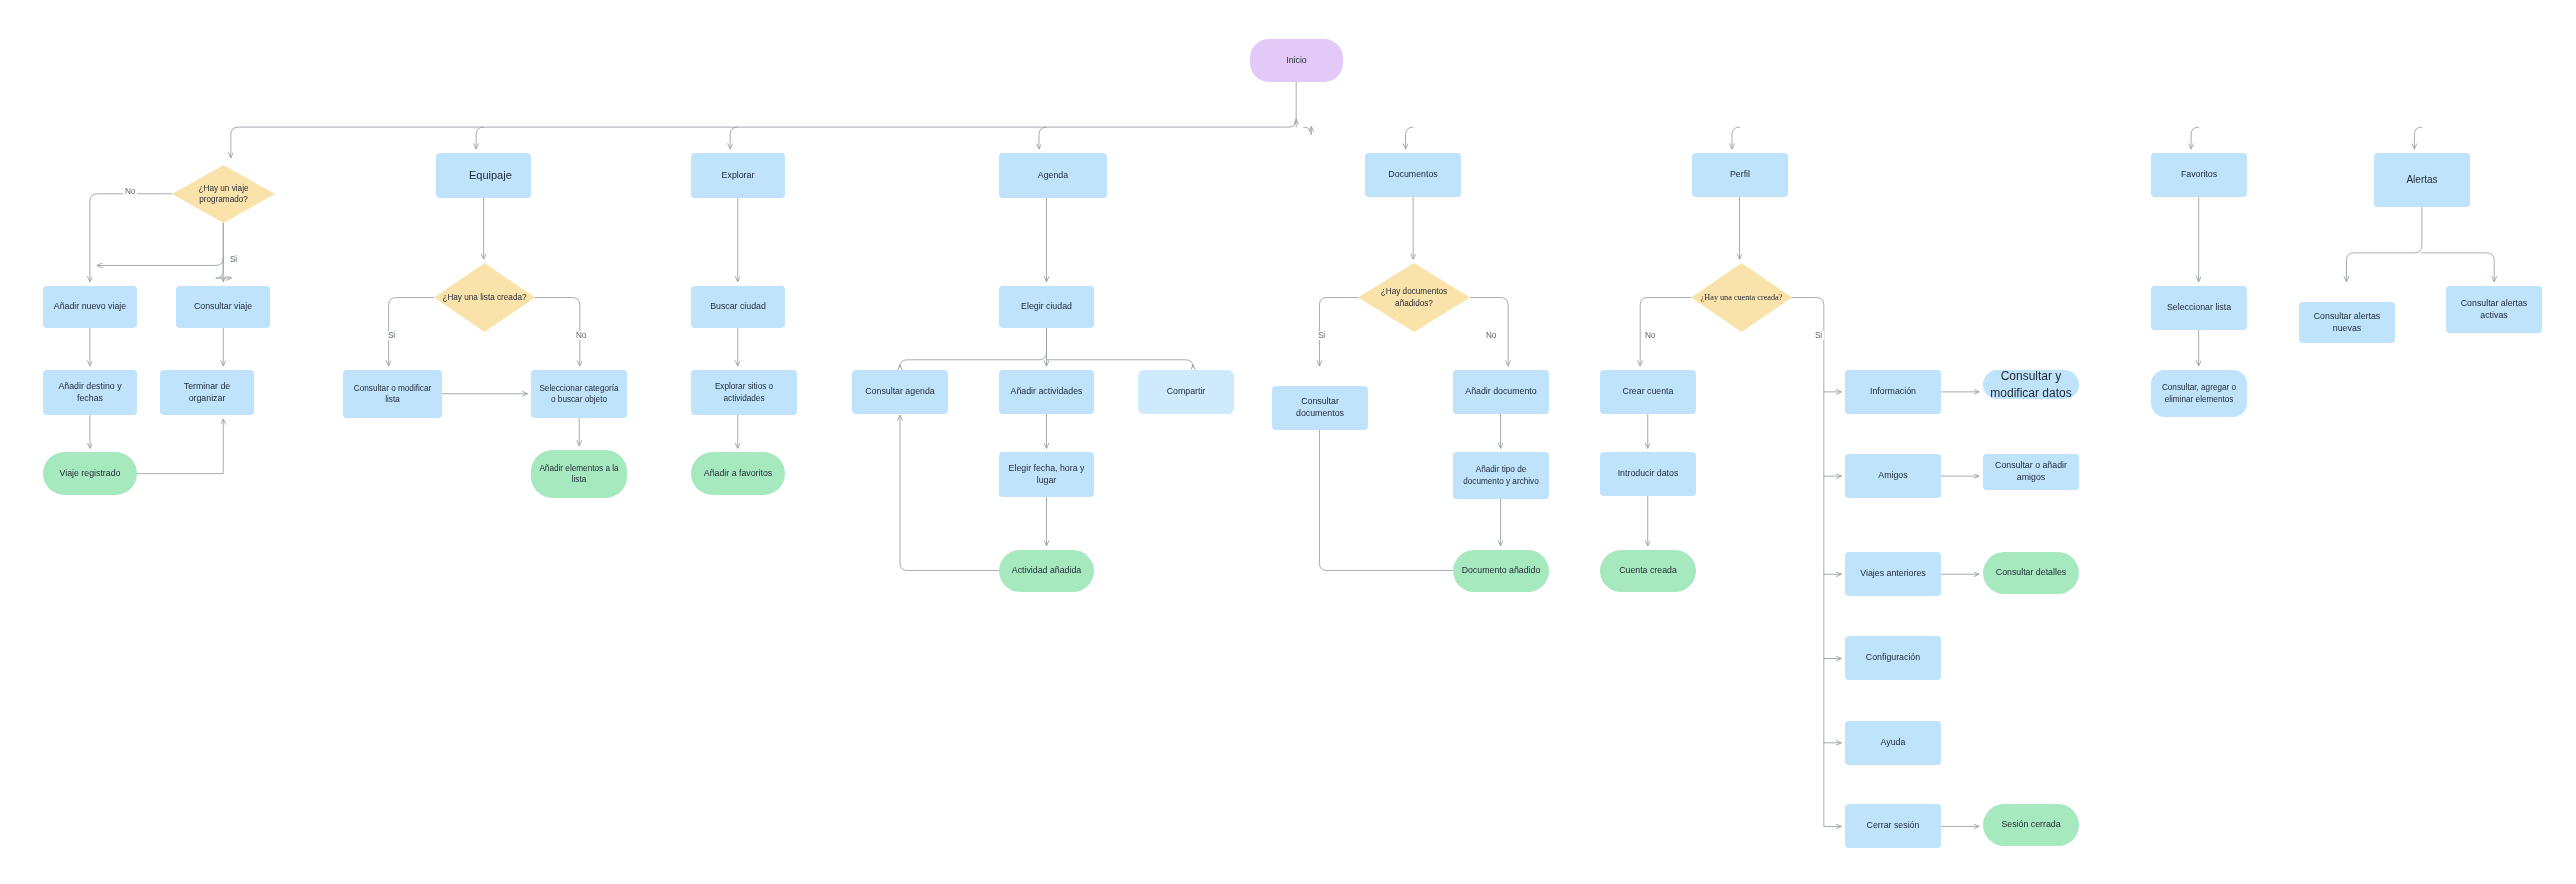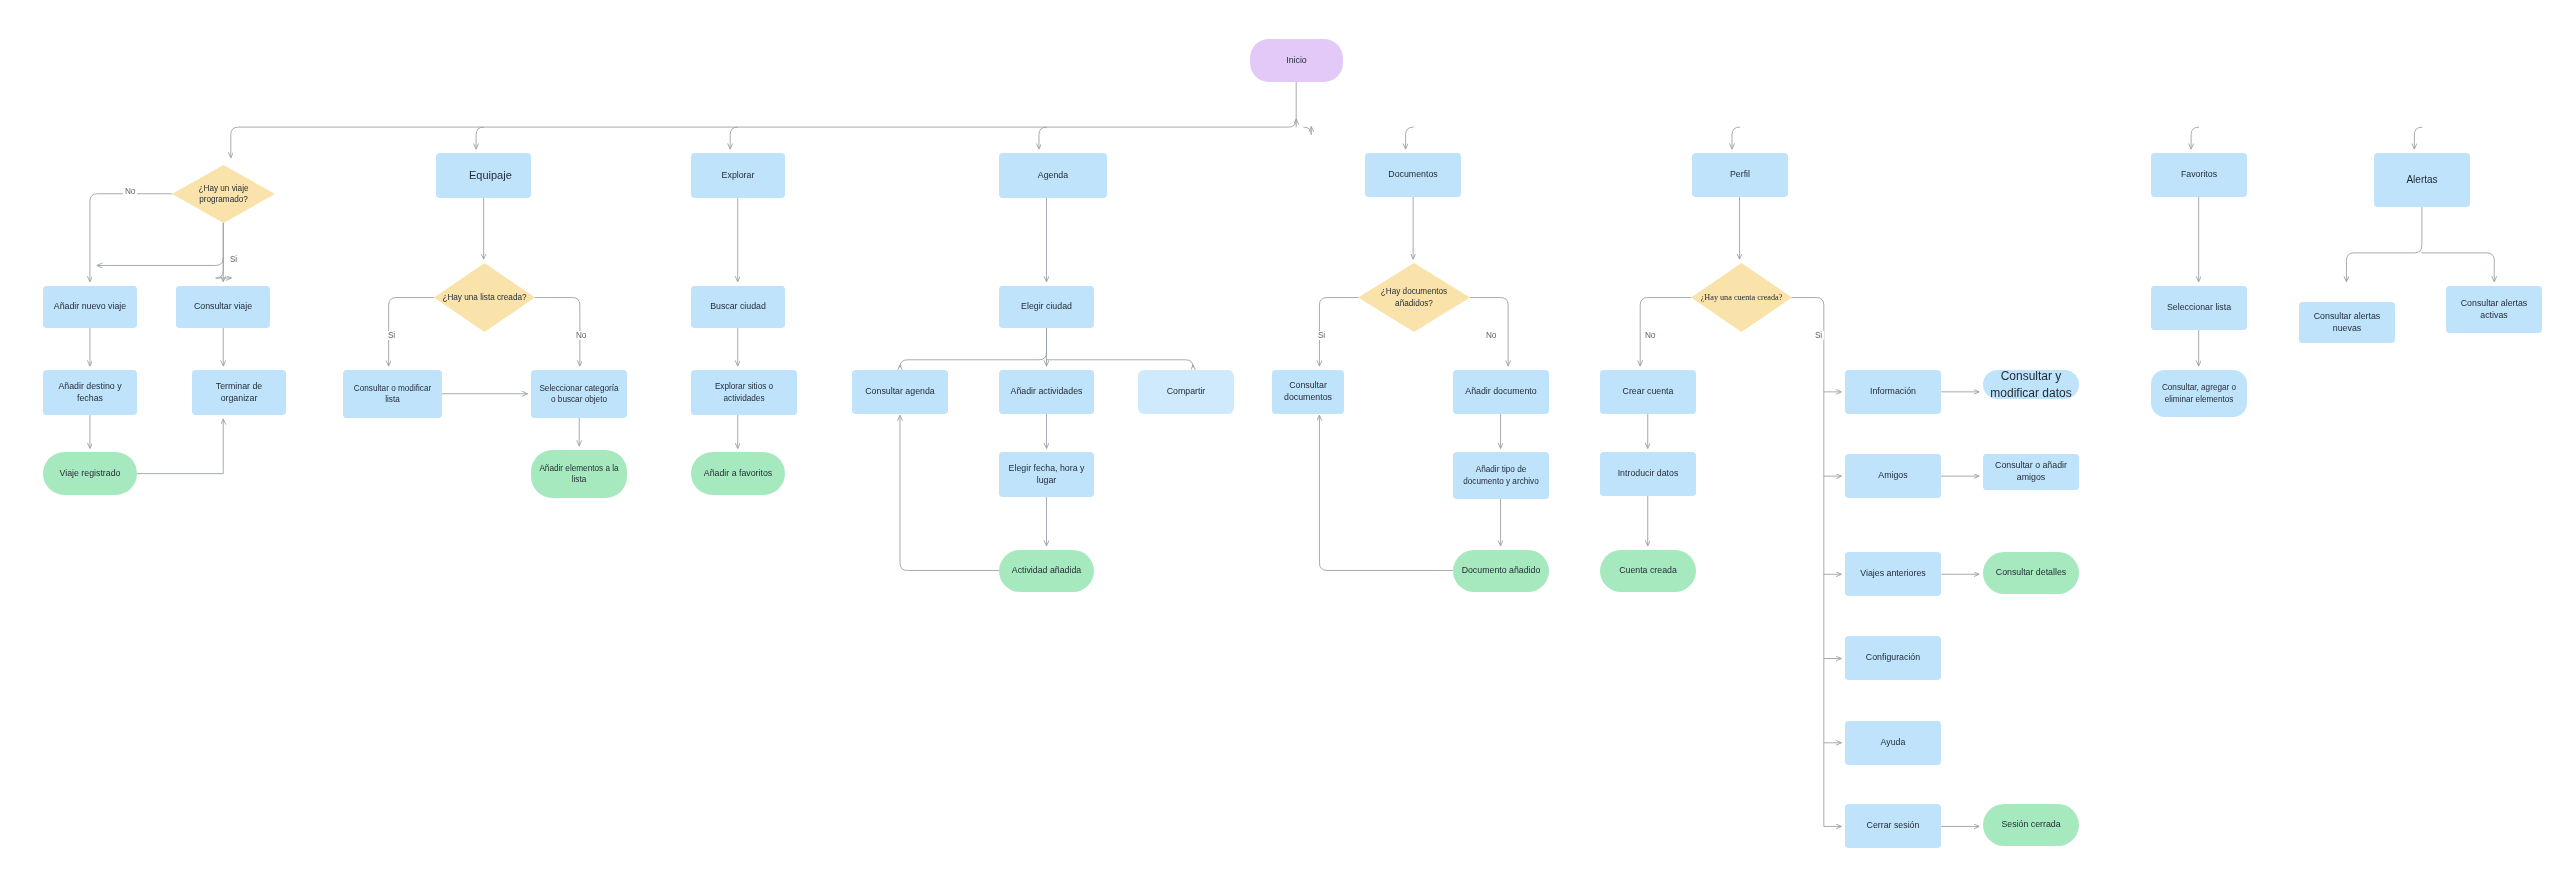--- a/index.html
+++ b/index.html
@@ -101,21 +101,21 @@
       </div>
       <div class="node proc" style="left: 43px; top: 286px; width: 94px; height: 42px; font-size: 8.8px;">
         <span>Añadir nuevo viaje</span>
       </div>
       <div class="node proc" style="left: 176px; top: 286px; width: 94px; height: 42px; font-size: 8.8px;">
         <span>Consultar viaje</span>
       </div>
       <div class="node proc" style="left: 43px; top: 370px; width: 94px; height: 45px; font-size: 8.8px;">
         <span>Añadir destino y fechas</span>
       </div>
-      <div class="node proc" style="left: 192px; top: 370px; width: 94px; height: 45px; font-size: 8.8px;">
+      <div class="node proc" style="left: 160px; top: 370px; width: 94px; height: 45px; font-size: 8.8px;">
         <span>Terminar de organizar</span>
       </div>
       <div class="node term" style="left: 43px; top: 452px; width: 94px; height: 43px; font-size: 8.8px;">
         <span>Viaje registrado</span>
       </div>
       <div class="node proc" style="left: 436px; top: 153px; width: 95px; height: 45px; font-size: 11px; padding-left: 20px;">
         <span>Equipaje</span>
       </div>
       <div class="node dec" style="left: 434px; top: 263px; width: 101px; height: 69px; font-size: 8.2px;">
         <span class="dshape"></span>
@@ -163,21 +163,21 @@
       <div class="node term" style="left: 999px; top: 550px; width: 95px; height: 42px; font-size: 8.8px;">
         <span>Actividad añadida</span>
       </div>
       <div class="node proc" style="left: 1365px; top: 153px; width: 96px; height: 44px; font-size: 8.8px;">
         <span>Documentos</span>
       </div>
       <div class="node dec" style="left: 1358px; top: 263px; width: 112px; height: 69px; font-size: 8.2px;">
         <span class="dshape"></span>
         <span class="dlabel">¿Hay documentos añadidos?</span>
       </div>
-      <div class="node proc" style="left: 1272px; top: 370px; width: 72px; height: 44px; font-size: 8.8px; text-align: center;">
+      <div class="node proc" style="left: 1272px; top: 386px; width: 96px; height: 44px; font-size: 8.8px; text-align: center;">
         <span>Consultar documentos</span>
       </div>
       <div class="node proc" style="left: 1453px; top: 370px; width: 96px; height: 44px; font-size: 8.8px;">
         <span>Añadir documento</span>
       </div>
       <div class="node proc" style="left: 1453px; top: 452px; width: 96px; height: 47px; font-size: 8.2px;">
         <span>Añadir tipo de documento y archivo</span>
       </div>
       <div class="node term" style="left: 1453px; top: 550px; width: 96px; height: 42px; font-size: 8.8px;">
         <span>Documento añadido</span>

